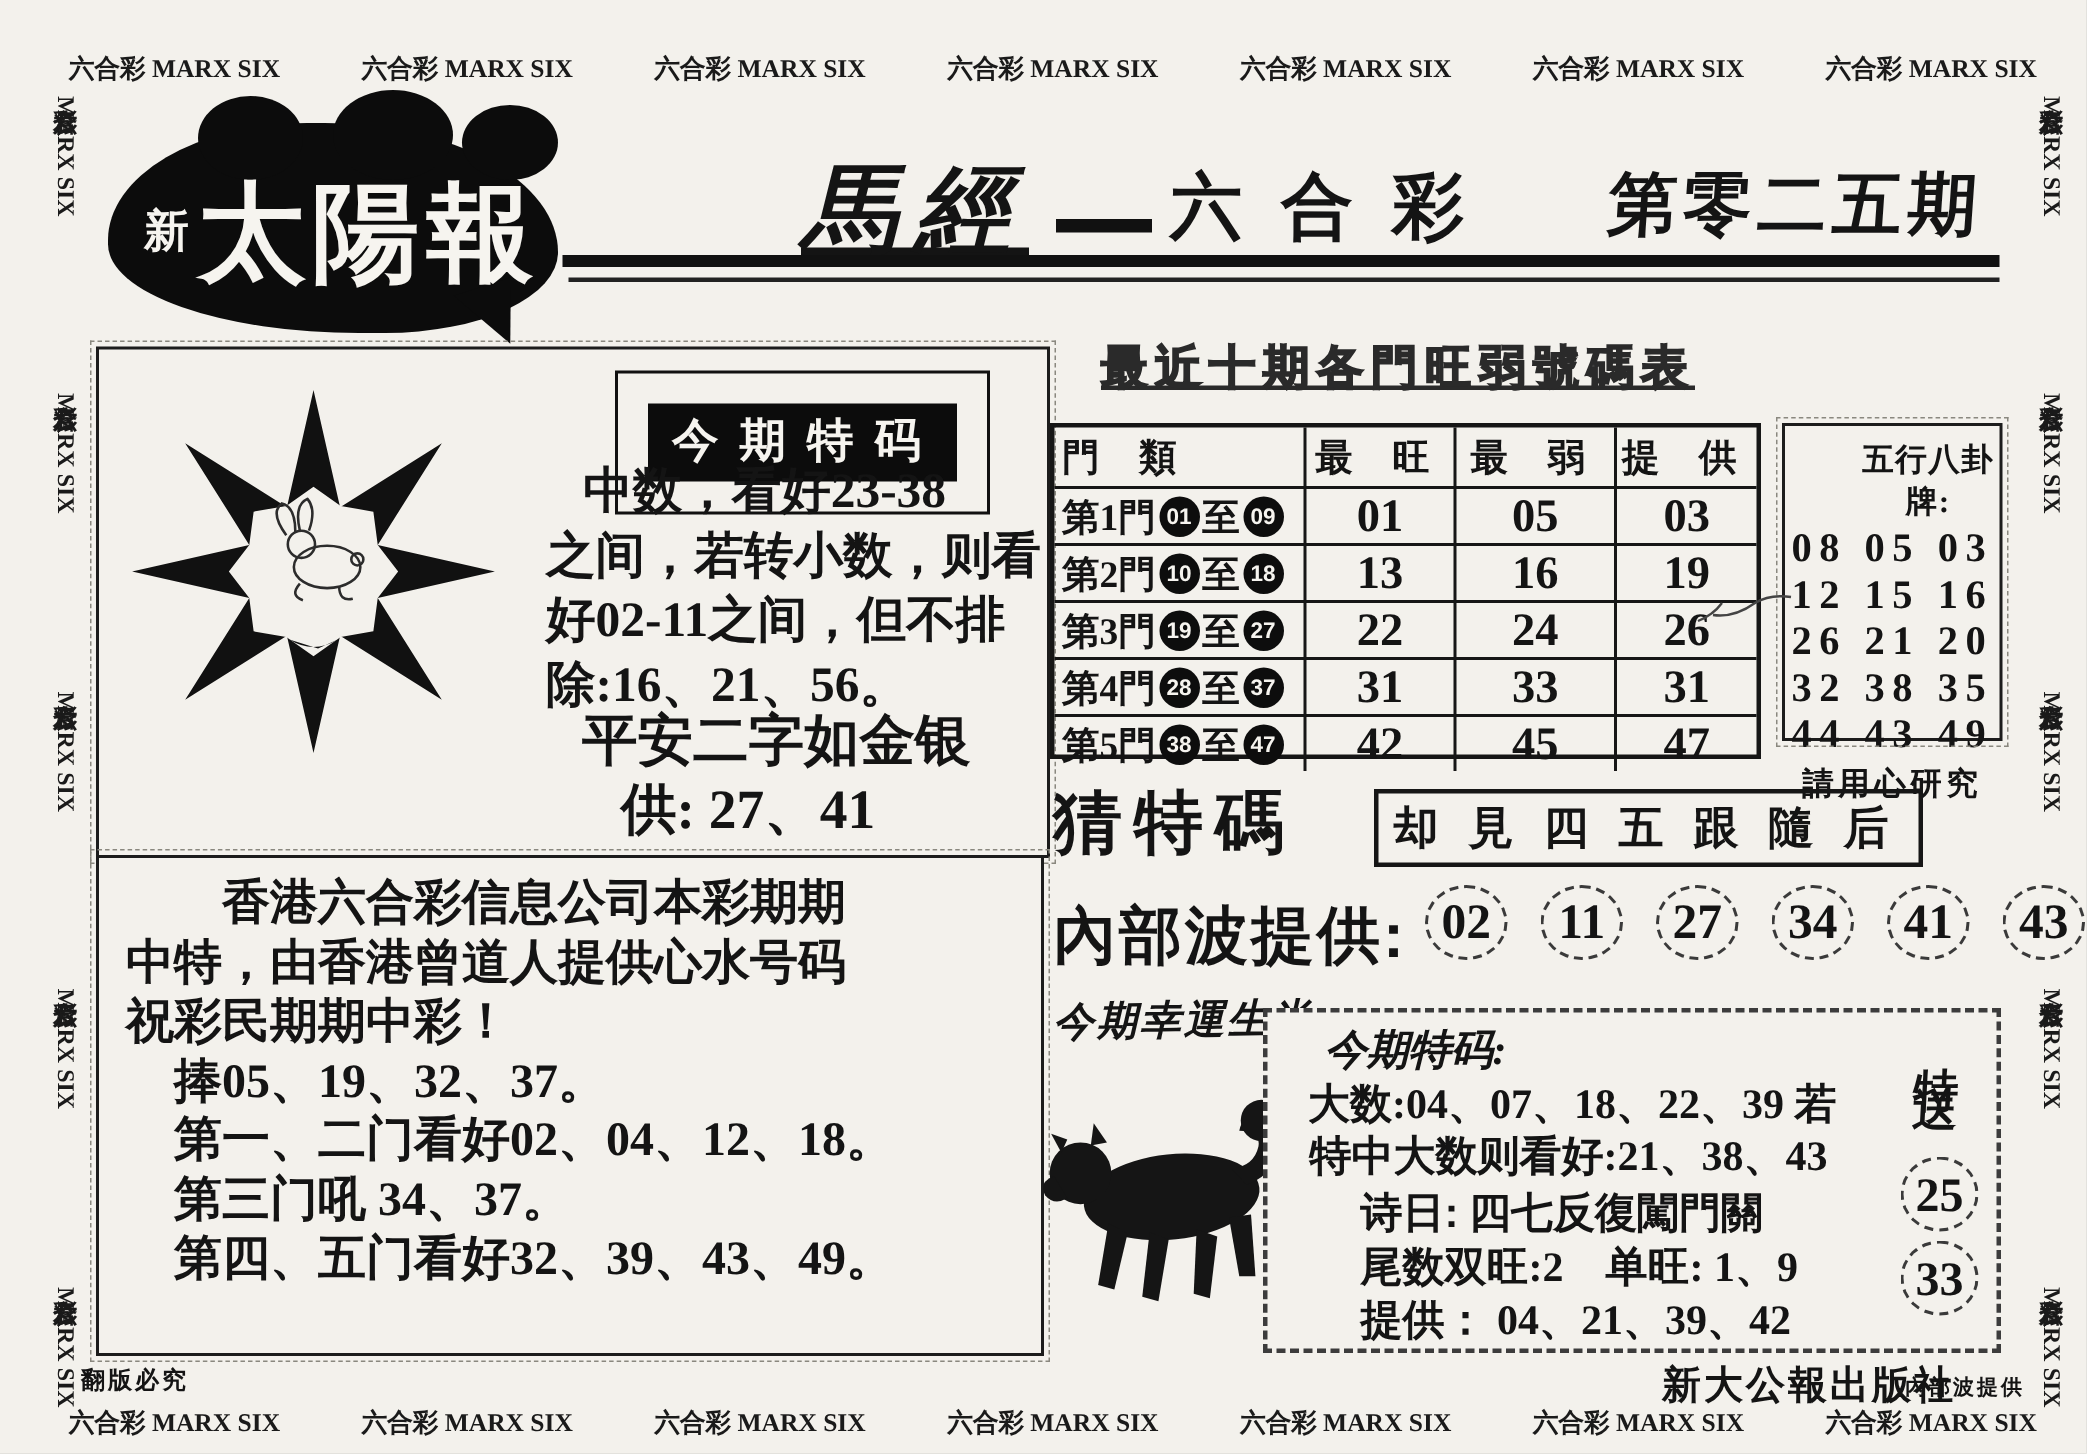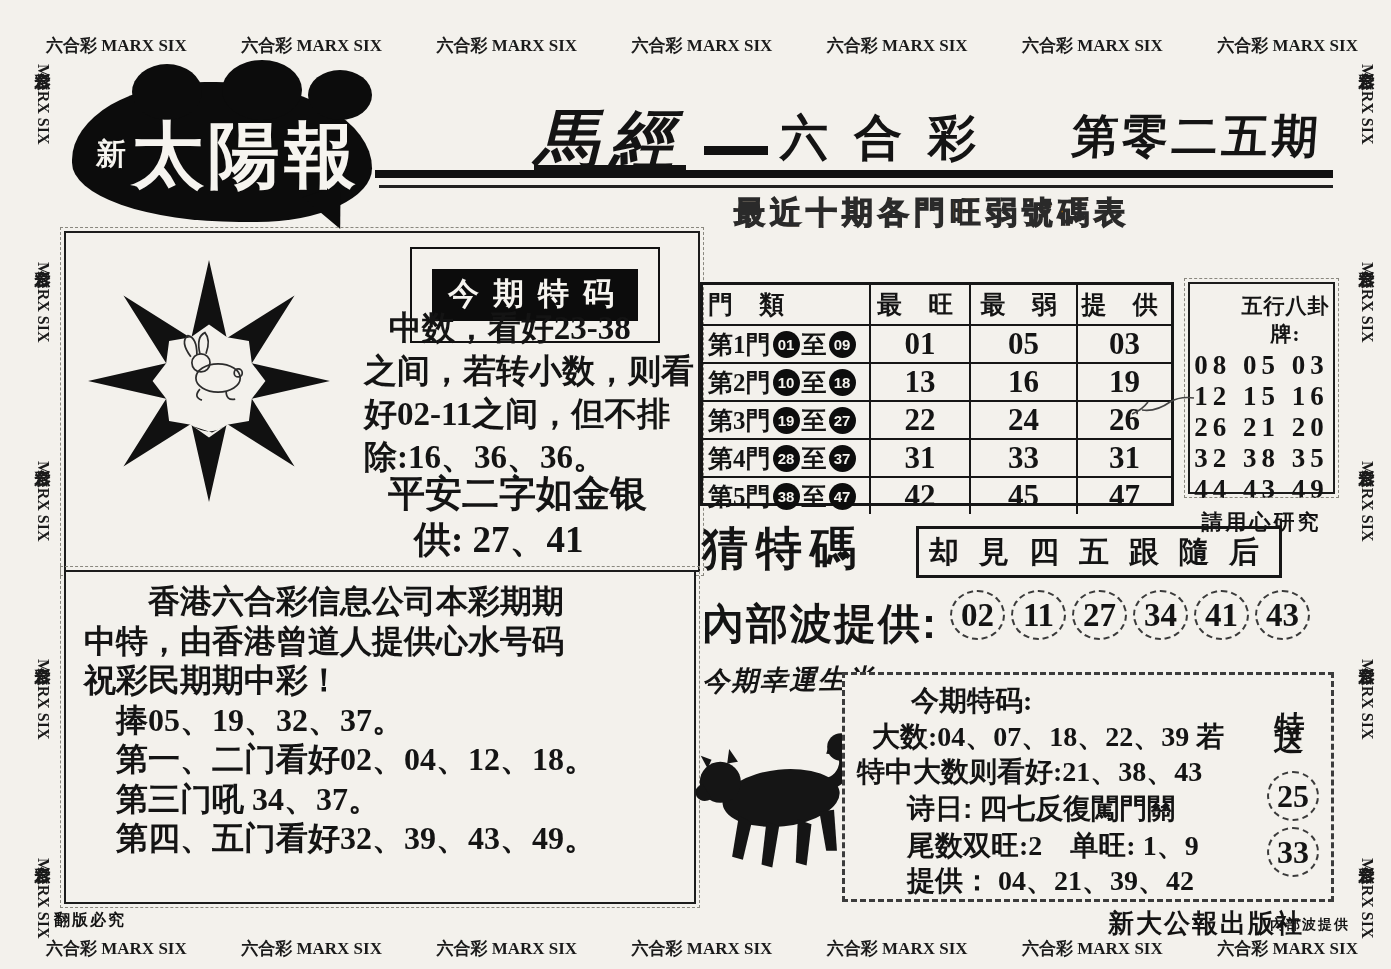--- a/index.html
+++ b/index.html
@@ -45,22 +45,22 @@
         letter-spacing:14px;padding:4px 10px 6px 16px;white-space:nowrap;}
   #parA{position:absolute;left:298px;top:74px;width:330px;}
   #parA p{margin:0;font:700 33px "Liberation Serif","DejaVu Serif",serif;line-height:43px;white-space:nowrap;}
   #parA p:first-child{text-indent:0.75em;}
   #golden-line{position:absolute;left:322px;top:236px;font:700 37px "Liberation Serif","DejaVu Serif",serif;white-space:nowrap;}
   #supply-line{position:absolute;left:348px;top:282px;font:700 37px "Liberation Serif","DejaVu Serif",serif;white-space:nowrap;}
   
   #boxB{left:64px;top:570px;width:632px;height:334px;padding:10px 0 0 18px;box-sizing:border-box;}
   #boxB p{margin:0;font:700 32px "Liberation Serif","DejaVu Serif",serif;line-height:39.5px;white-space:nowrap;}
   
-  #table-title{position:absolute;left:734px;top:192px;font:700 31px "Liberation Serif","DejaVu Serif",serif;
-        letter-spacing:5px;color:#a16207;-webkit-text-stroke:1.3px #2a2a2a;white-space:nowrap;}
+  #table-title{position:absolute;left:734px;top:224px;font:700 31px "Liberation Serif","DejaVu Serif",serif;
+        letter-spacing:5px;color:#404040;-webkit-text-stroke:1.3px #2a2a2a;white-space:nowrap;text-decoration:underline;}
   #mtable{position:absolute;left:700px;top:282px;width:474px;height:224px;border:3px solid #161616;
         box-sizing:border-box;display:grid;grid-template-rows:39px repeat(5,1fr);}
   .mtr{display:grid;grid-template-columns:166px 100px 107px 1fr;border-top:2px solid #161616;box-sizing:border-box;}
   .mtr:first-child{border-top:none;}
   .mtd{display:flex;align-items:center;justify-content:center;border-left:2px solid #161616;box-sizing:border-box;}
   .mtd:first-child{border-left:none;justify-content:flex-start;padding-left:5px;}
   .mth{font:700 25px "Liberation Serif","DejaVu Serif",serif;letter-spacing:10px;}
   .gate-label{font:700 25px "Liberation Serif","DejaVu Serif",serif;white-space:nowrap;}
   .dot{width:27px;height:27px;border-radius:50%;background:#0d0d0d;color:#f6f4ef;flex:0 0 27px;
        display:flex;align-items:center;justify-content:center;
@@ -74,37 +74,37 @@
   #pen-mark{position:absolute;left:1128px;top:388px;}
   
   #guess-label{position:absolute;left:702px;top:518px;font:900 46px "Liberation Sans","DejaVu Sans",sans-serif;
         letter-spacing:8px;white-space:nowrap;}
   #guess-box{position:absolute;left:916px;top:526px;width:366px;height:52px;border:3px solid #161616;
         box-sizing:border-box;display:flex;align-items:center;justify-content:center;
         font:700 30px "Liberation Serif","DejaVu Serif",serif;letter-spacing:20px;white-space:nowrap;padding-left:10px;}
   
   #wave-label{position:absolute;left:702px;top:596px;font:900 42px "Liberation Sans","DejaVu Sans",sans-serif;
         letter-spacing:2px;white-space:nowrap;}
-  #wave-circles{position:absolute;left:950px;top:590px;display:flex;gap:6px;}
+  #wave-circles{position:absolute;left:950px;top:590px;display:flex;gap:22px;}
   .wcircle{width:55px;height:50px;border:2.5px dashed #3a3a3a;border-radius:50%;box-sizing:border-box;
         display:flex;align-items:center;justify-content:center;
         font:700 33px "Liberation Serif","DejaVu Serif",serif;}
   
   #zodiac-label{position:absolute;left:702px;top:662px;font:700 27px "Liberation Serif","DejaVu Serif",serif;
         font-style:italic;letter-spacing:2px;white-space:nowrap;transform:rotate(-1deg);}
   #tiger-svg{position:absolute;left:688px;top:702px;}
   
   #detail-box{position:absolute;left:842px;top:672px;width:492px;height:230px;border:3px dashed #3c3c3c;
         box-sizing:border-box;background:#f3f1ec;}
   #detail-lines{position:absolute;left:0;top:8px;width:420px;}
   #detail-lines p{margin:0;font:600 28px "Liberation Serif","DejaVu Serif",serif;line-height:35.5px;white-space:nowrap;}
   #detail-lines p b{font:900 28px "Liberation Sans","DejaVu Sans",sans-serif;}
-  #detail-lines p.l1{margin-left:66px;}
+  #detail-lines p.l1{margin-left:38px;font-style:italic;}
   #detail-lines p.l2{margin-left:27px;}
-  #detail-lines p.l3{margin-left:12px;}
+  #detail-lines p.l3{margin-left:28px;}
   #detail-lines p.l4{margin-left:62px;}
   #detail-lines p.l5{margin-left:62px;}
   #detail-lines p.l6{margin-left:62px;}
   #tesong{position:absolute;right:20px;top:12px;writing-mode:vertical-rl;
         font:700 30px "Liberation Serif","DejaVu Serif",serif;letter-spacing:14px;transform:skewX(-3deg);}
   #special-circles{position:absolute;right:12px;top:96px;display:flex;flex-direction:column;gap:6px;}
   .scircle{width:52px;height:50px;border:2.5px dashed #3a3a3a;border-radius:50%;box-sizing:border-box;
         display:flex;align-items:center;justify-content:center;
         font:700 32px "Liberation Serif","DejaVu Serif",serif;}
   
@@ -180,21 +180,21 @@
       </g>
       <path d="M114,170 q16,10 32,0 l-13,6 z" fill="#111"></path>
     </svg>
     <div id="label-tema">
       <div class="inner">今期特码</div>
     </div>
     <div id="parA">
         <p>中数，看好23-38</p>
         <p>之间，若转小数，则看</p>
         <p>好02-11之间，但不排</p>
-        <p>除:16、36、36。</p>
+        <p>除:16、21、56。</p>
       </div>
     <div id="golden-line">平安二字如金银</div>
     <div id="supply-line">供:  27、41</div>
   </div>
 
   <div id="boxB" class="pbox">
       <p>　　香港六合彩信息公司本彩期期</p>
       <p>中特，由香港曾道人提供心水号码</p>
       <p>祝彩民期期中彩！</p>
       <p>　捧05、19、32、37。</p>

